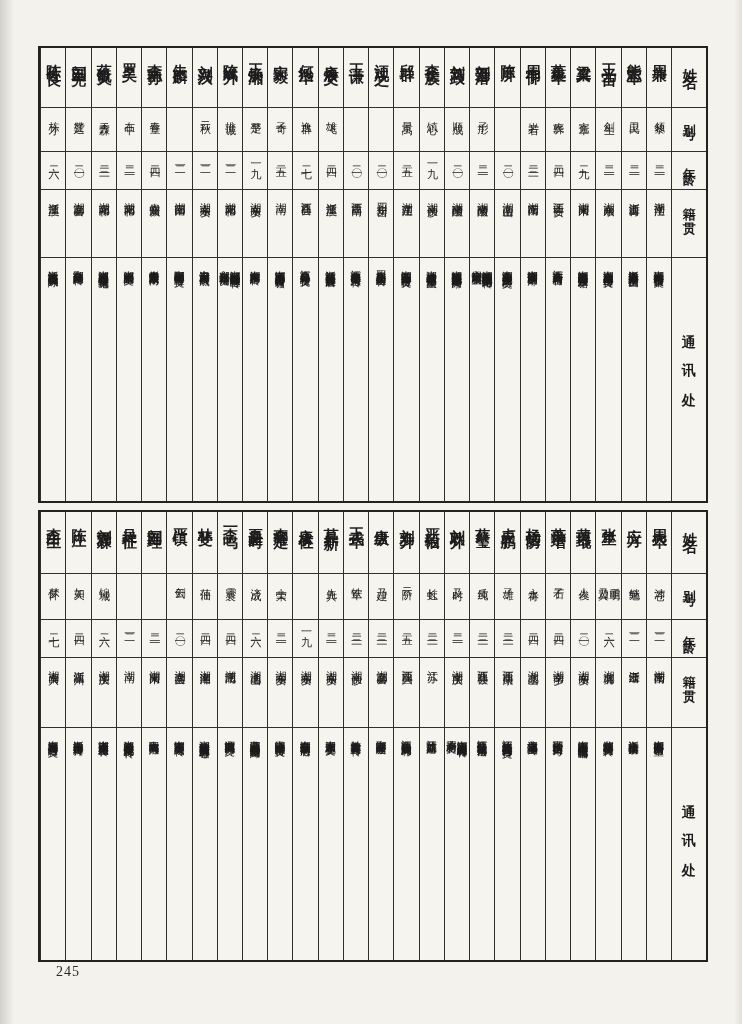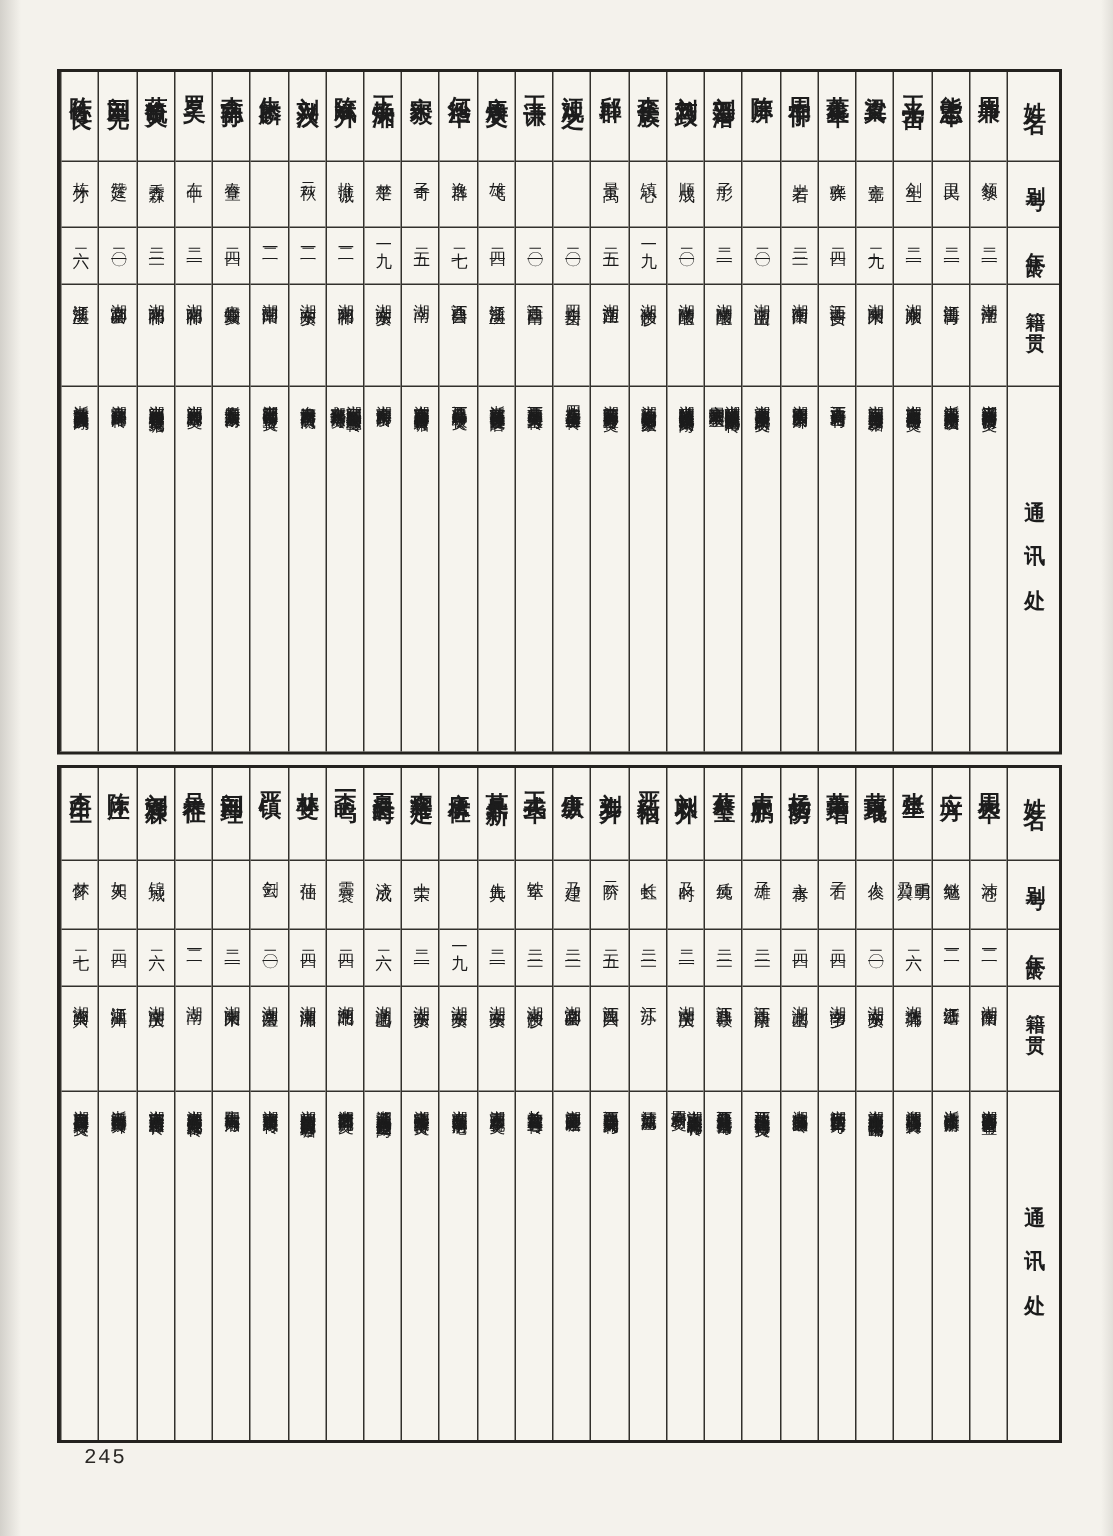--- a/index.html
+++ b/index.html
@@ -37,21 +37,21 @@
   .age{font-size:11px;letter-spacing:2px;padding-top:5px;}
   .origin{font-size:11px;letter-spacing:1px;padding-top:4px;line-height:1.02;}
   .addr{font-size:10.5px;letter-spacing:.5px;padding-top:4px;line-height:1.0;white-space:pre-line;}
 
   .h-name{font-size:15px;font-weight:bold;letter-spacing:7px;padding-top:8px;}
   .h-small{font-size:13px;font-weight:bold;letter-spacing:4px;padding-top:6px;}
   .h-origin{font-size:13px;font-weight:bold;letter-spacing:14px;padding-top:8px;}
   .h-addr{font-size:14px;font-weight:bold;letter-spacing:30px;padding-top:64px;}
 
   .pagenum{position:absolute;left:56px;top:964px;font-size:14px;letter-spacing:1px;
-        font-family:Liberation Mono, monospace;color:#2a2825;}
+        font-family:Liberation Serif, serif;color:#2a2825;}
 </style>
 </head>
 <body>
 
 <div class="page">
 
   <div class="vtable t1">
     <div class="col hdr">
       <div class="cell r-name">
           <span class="vt h-name">姓名</span>

